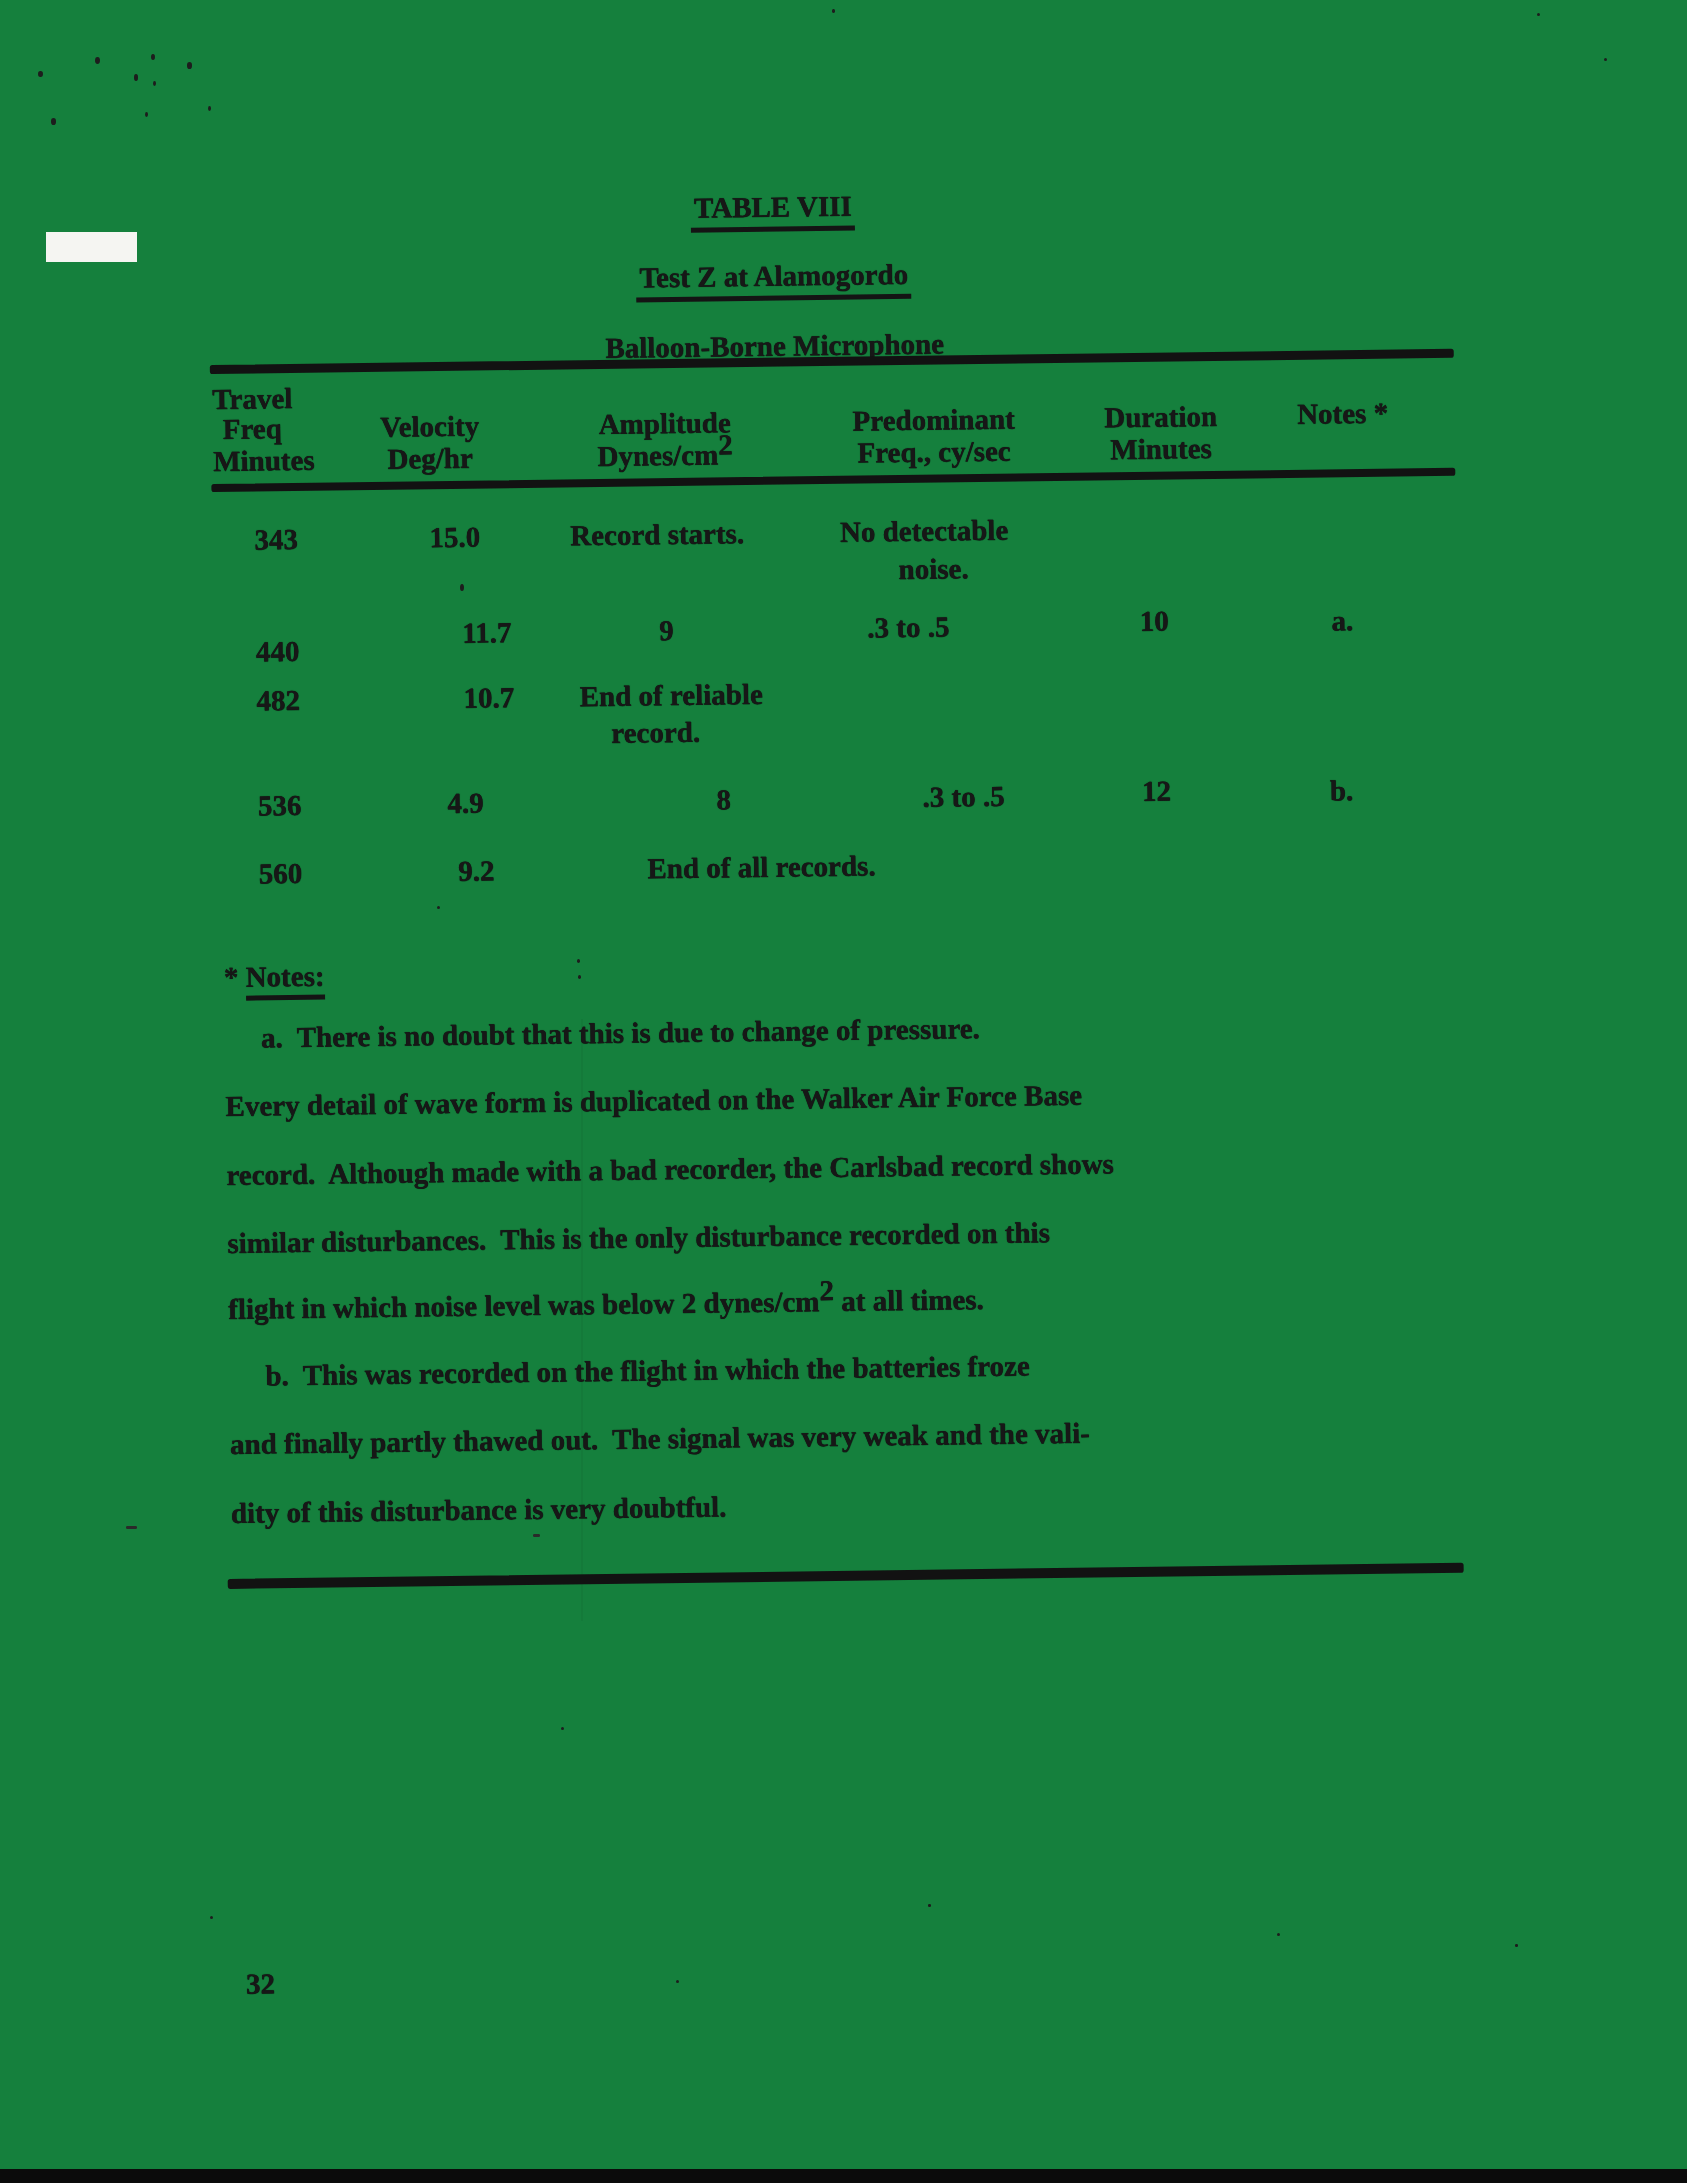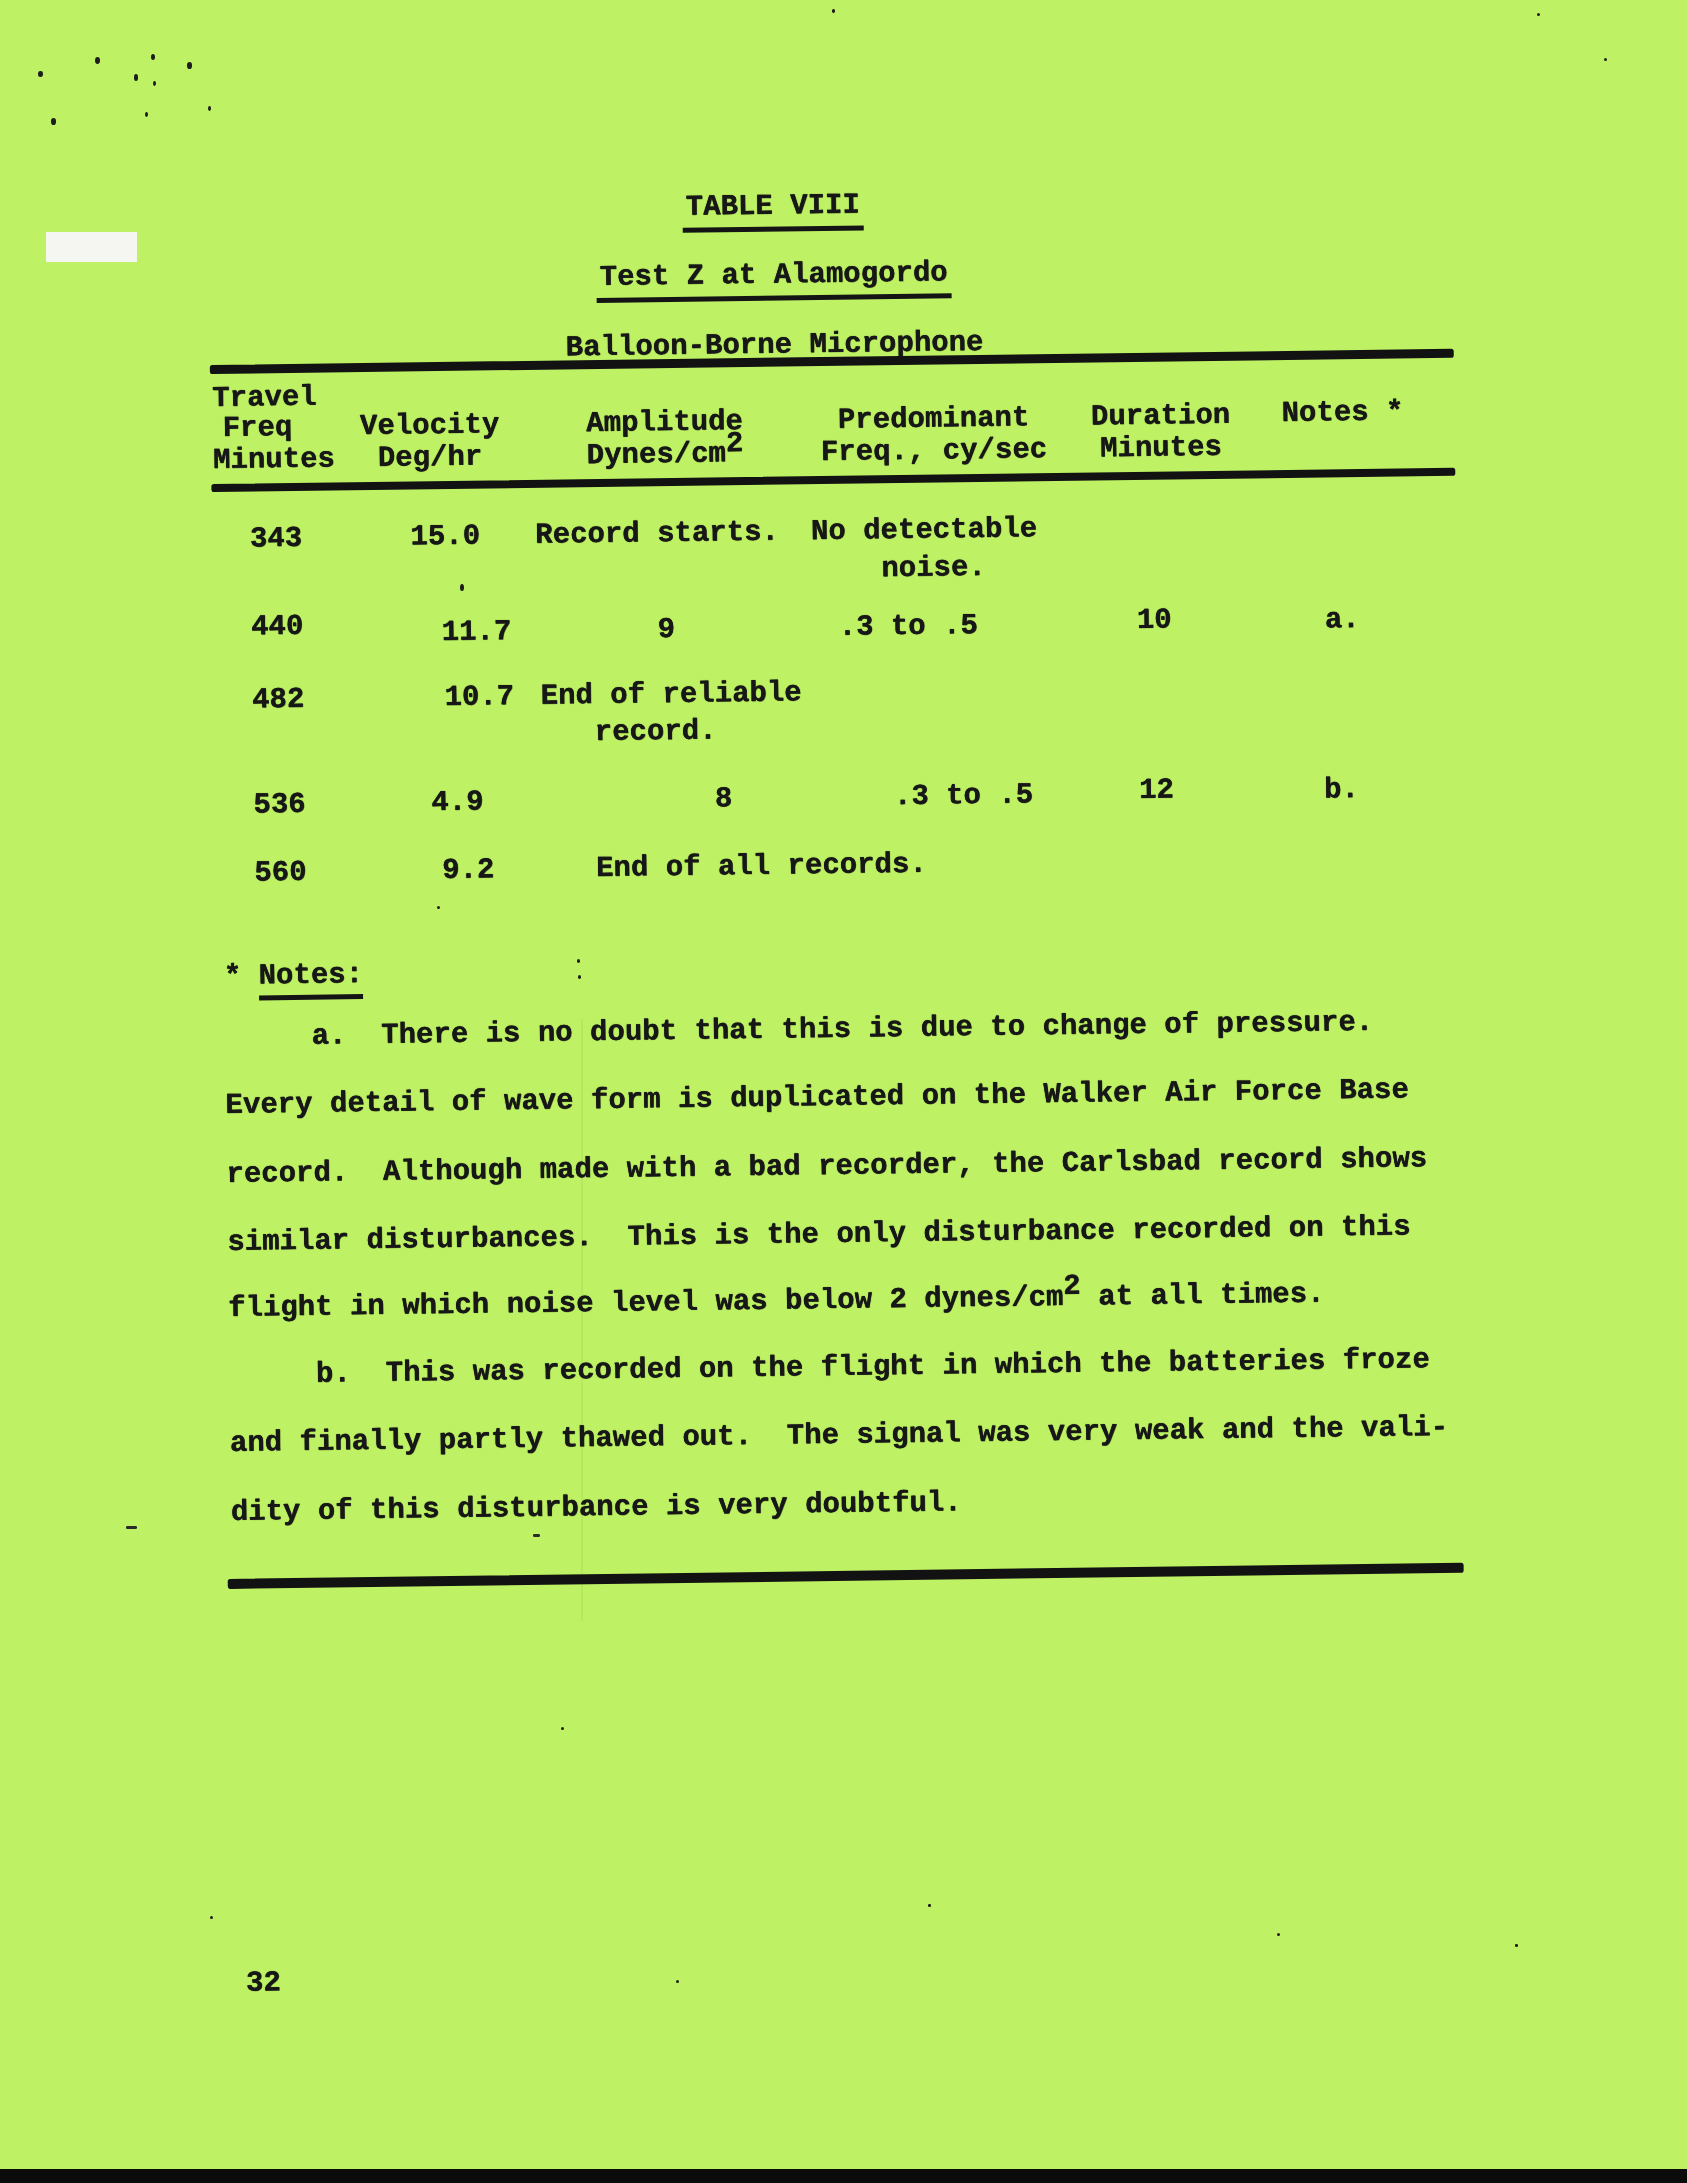--- a/index.html
+++ b/index.html
@@ -2,21 +2,21 @@
 <html style="font-size:10.6px"><head>
 <meta charset="utf-8">
 <style>
   html,body{margin:0;padding:0;}
   body{
     width:1687px;height:2183px;position:relative;overflow:hidden;
     background:#ffffff;
     font-family:"Liberation Mono","DejaVu Sans Mono",monospace;
     font-weight:700;color:#171717;
   }
-  .page{position:absolute;inset:0;background:#bef264;}
+  .page{position:absolute;inset:0;background:#15803d;font-family:Liberation Serif, serif;}
   .content{
     position:absolute;inset:0;
     transform:rotate(-0.75deg);
     transform-origin:218px 992px;
   }
   .t{
     position:absolute;font-size:29px;line-height:32px;white-space:pre;
     text-shadow:0 0 0.8px rgba(12,12,12,0.85), 0.4px 0.4px 0 rgba(12,12,12,0.55);
   }
   .ctr{transform:translateX(-50%);}
@@ -91,21 +91,21 @@
     <div class="t ctr" style="left:1168px;top:445px;">Minutes</div>
 
     <div class="t ctr" style="left:1350px;top:412px;">Notes *</div>
 
     <div class="t ctr" style="left:282px;top:524px;">343</div>
     <div class="t redge" style="left:486px;top:524px;">15.0</div>
     <div class="t ctr" style="left:663px;top:524px;">Record starts.</div>
     <div class="t ctr" style="left:930px;top:524px;">No detectable</div>
     <div class="t ctr" style="left:939px;top:562px;">noise.</div>
 
-    <div class="t ctr" style="left:282px;top:612px;">440</div>
+    <div class="t ctr" style="left:282px;top:636px;">440</div>
     <div class="t redge" style="left:486px;top:620px;margin-left:30px;">11.7</div>
     <div class="t ctr" style="left:671px;top:620px;">9</div>
     <div class="t ctr" style="left:913px;top:620px;">.3 to .5</div>
     <div class="t ctr" style="left:1159px;top:617px;">10</div>
     <div class="t ctr" style="left:1347px;top:619px;">a.</div>
 
     <div class="t ctr" style="left:282px;top:685px;">482</div>
     <div class="t redge" style="left:486px;top:685px;margin-left:32px;">10.7</div>
     <div class="t ctr" style="left:675px;top:685px;">End of reliable</div>
     <div class="t ctr" style="left:659px;top:722px;">record.</div>

